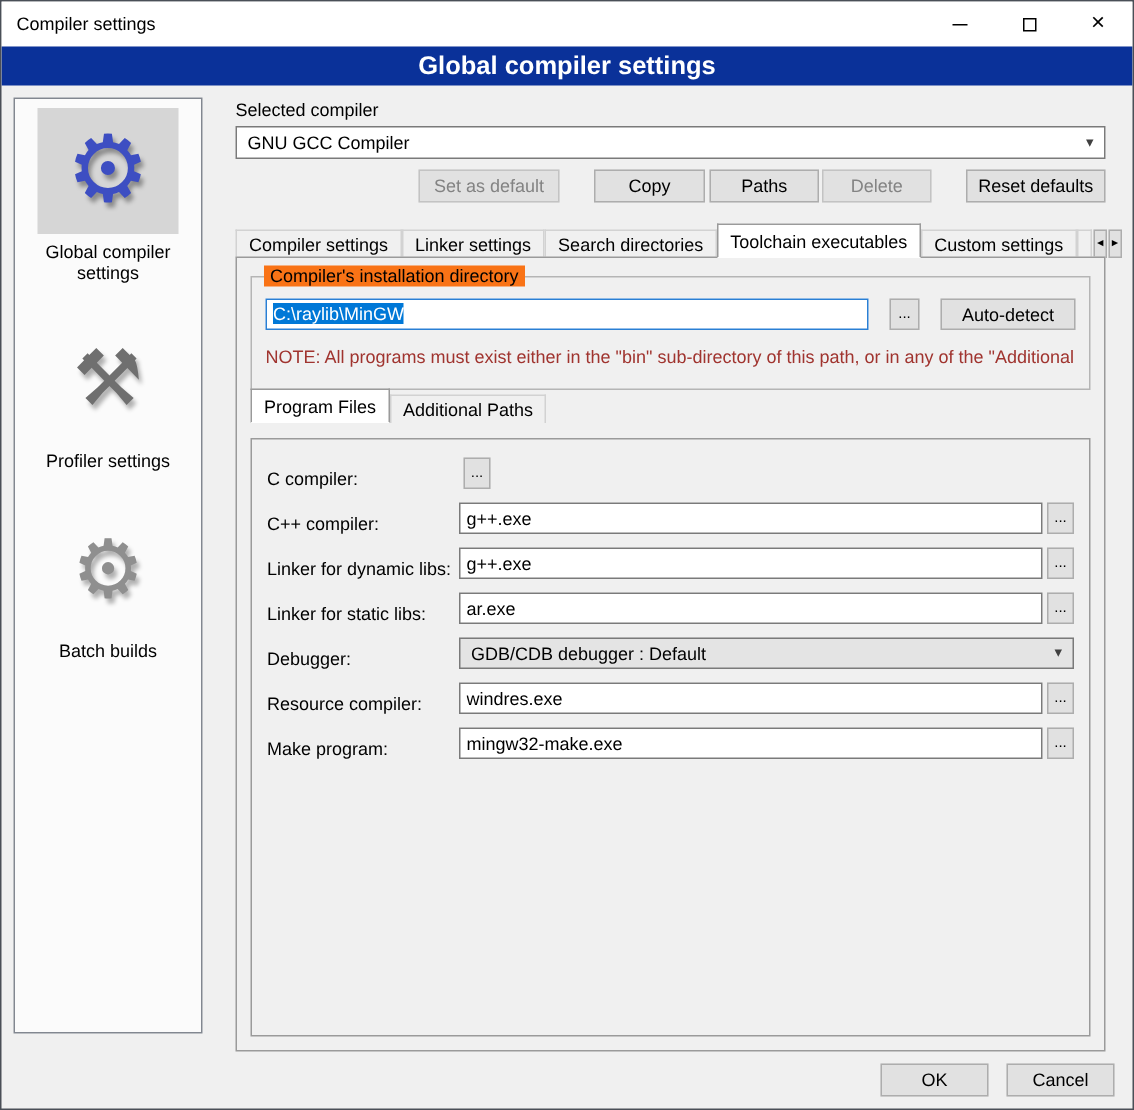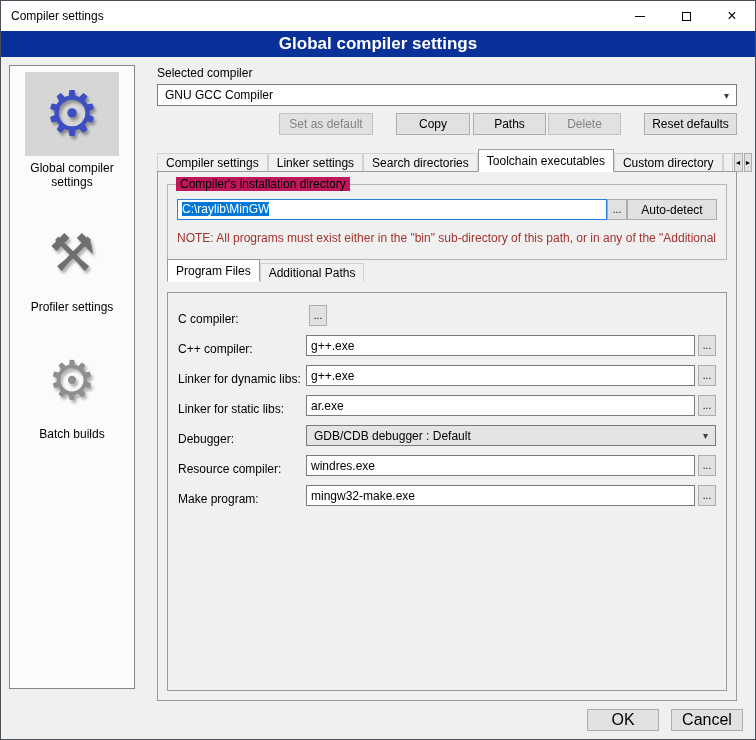--- a/index.html
+++ b/index.html
@@ -84,22 +84,22 @@
     background:#e1e1e1; border:1px solid #adadad;
     font-size:7px; display:flex; align-items:center; justify-content:center; cursor:default;
   }
   .tab-scroll:first-of-type { margin-left:auto; }
   
   .panel {
     position:absolute; left:11px; top:110px; width:580px; height:530px;
     border:1px solid #9a9a9a; background:#f0f0f0; z-index:1;
   }
   .groupbox { position:absolute; left:9px; top:12px; right:9px; height:76px; border:1px solid #b5b5b5; }
-  .legend { position:absolute; top:-8px; left:8px; background:#be185d; padding:0 4px; }
-  .dir-row { position:absolute; left:9px; right:9px; top:14px; display:flex; gap:0; }
+  .legend { position:absolute; top:-8px; left:8px; background:#f97316; padding:0 4px; }
+  .dir-row { position:absolute; left:9px; right:9px; top:14px; display:flex; gap:14px; }
   .dir-input {
     flex:1; height:21px; border:1px solid #2a7fd4; background:#fff;
     padding:2px 4px; white-space:nowrap; overflow:hidden; cursor:text;
   }
   .sel-text { background:var(--selection-bg,#0078d7); color:#fff; }
   .dots-btn {
     width:20px; height:21px; flex:none;
     background:#e1e1e1; border:1px solid #adadad;
     font-size:10px; padding:0; font-family:inherit; cursor:default;
   }
@@ -130,21 +130,21 @@
     font-size:10px; padding:0; font-family:inherit; cursor:default;
   }
   .f-combo {
     flex:1; height:21px; border:1px solid #7a7a7a; background:#e4e4e4;
     display:flex; align-items:center; padding:0 7px; cursor:default;
   }
   
   .footer-btn {
     position:absolute; top:708px; width:72px; height:22px;
     background:#e1e1e1; border:1px solid #adadad;
-    font-size:16px; font-family:inherit; cursor:default;
+    font-size:12px; font-family:inherit; cursor:default;
   }
   #ok-btn { left:586px; }
   #cancel-btn { left:670px; }
 </style>
 </head>
 <body>
 
 <div class="window">
 
   <div class="titlebar">
@@ -198,21 +198,21 @@
     <button class="btn" id="btn-copy">Copy</button>
     <button class="btn" id="btn-rename">Paths</button>
     <button class="btn disabled" id="btn-delete">Delete</button>
     <button class="btn" id="btn-reset">Reset defaults</button>
 
     <div class="tabs">
       <div class="tab">Compiler settings</div>
       <div class="tab">Linker settings</div>
       <div class="tab">Search directories</div>
       <div class="tab active">Toolchain executables</div>
-      <div class="tab">Custom directory</div>
+      <div class="tab">Custom settings</div>
       <div class="tab clip">Build options</div>
       <div class="tab-scroll">
         <span>◄</span>
       </div>
       <div class="tab-scroll">
         <span>►</span>
       </div>
     </div>
 
     <div class="panel">

